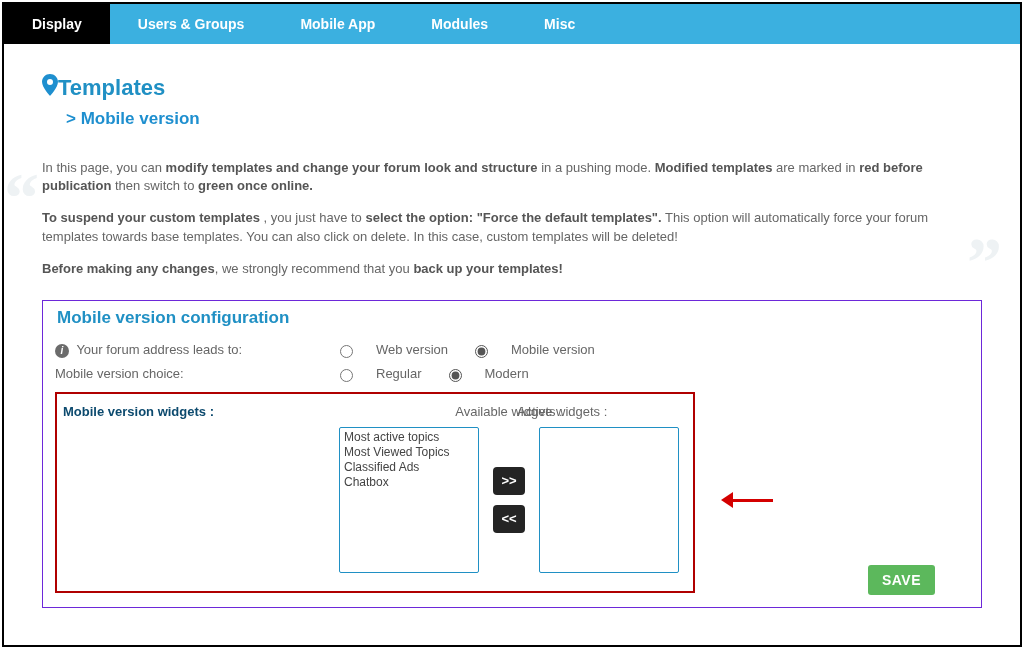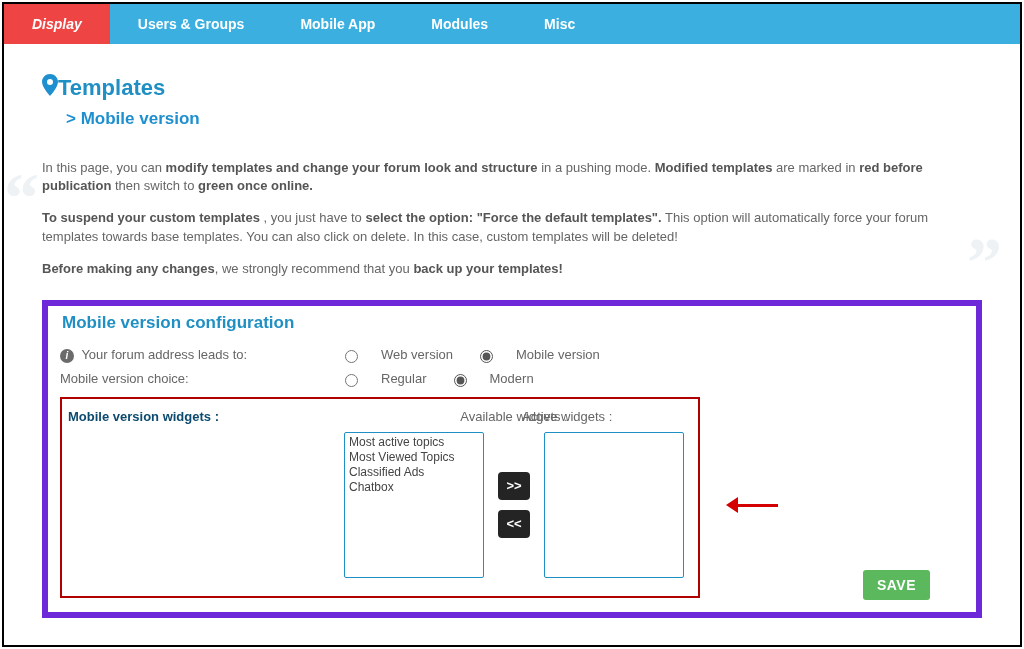--- a/index.html
+++ b/index.html
@@ -26,21 +26,21 @@
   }
   .topnav .tab {
     color: #fff;
     font-weight: 700;
     font-size: 14px;
     padding: 0 28px;
     display: flex;
     align-items: center;
     cursor: pointer;
   }
-  .topnav .tab.active { background: #ef4444; font-style: italic; }
+  .topnav .tab.active { background: #000000; }
   
   .content {
     padding: 30px 38px 0 38px;
     position: relative;
   }
   .page-title-row {
     display: flex;
     align-items: center;
   }
   .pin-icon { color: #1e8fcf; font-size: 20px; }
@@ -69,21 +69,21 @@
     font-family: Georgia, serif;
     color: #eef2f4;
     font-weight: 700;
     line-height: 0.6;
     user-select: none;
   }
   .quote-open { left: -38px; top: 18px; }
   .quote-close { right: -20px; bottom: -6px; }
   
   .section {
-    border: 6px solid #6d28d9;
+    border: 1px solid #6d28d9;
     padding: 10px 12px 14px 12px;
     position: relative;
     margin-top: 10px;
   }
   .section-title {
     color: #2090c4;
     font-size: 17px;
     font-weight: 700;
     margin: -6px 0 10px -2px;
     background:#fff;

